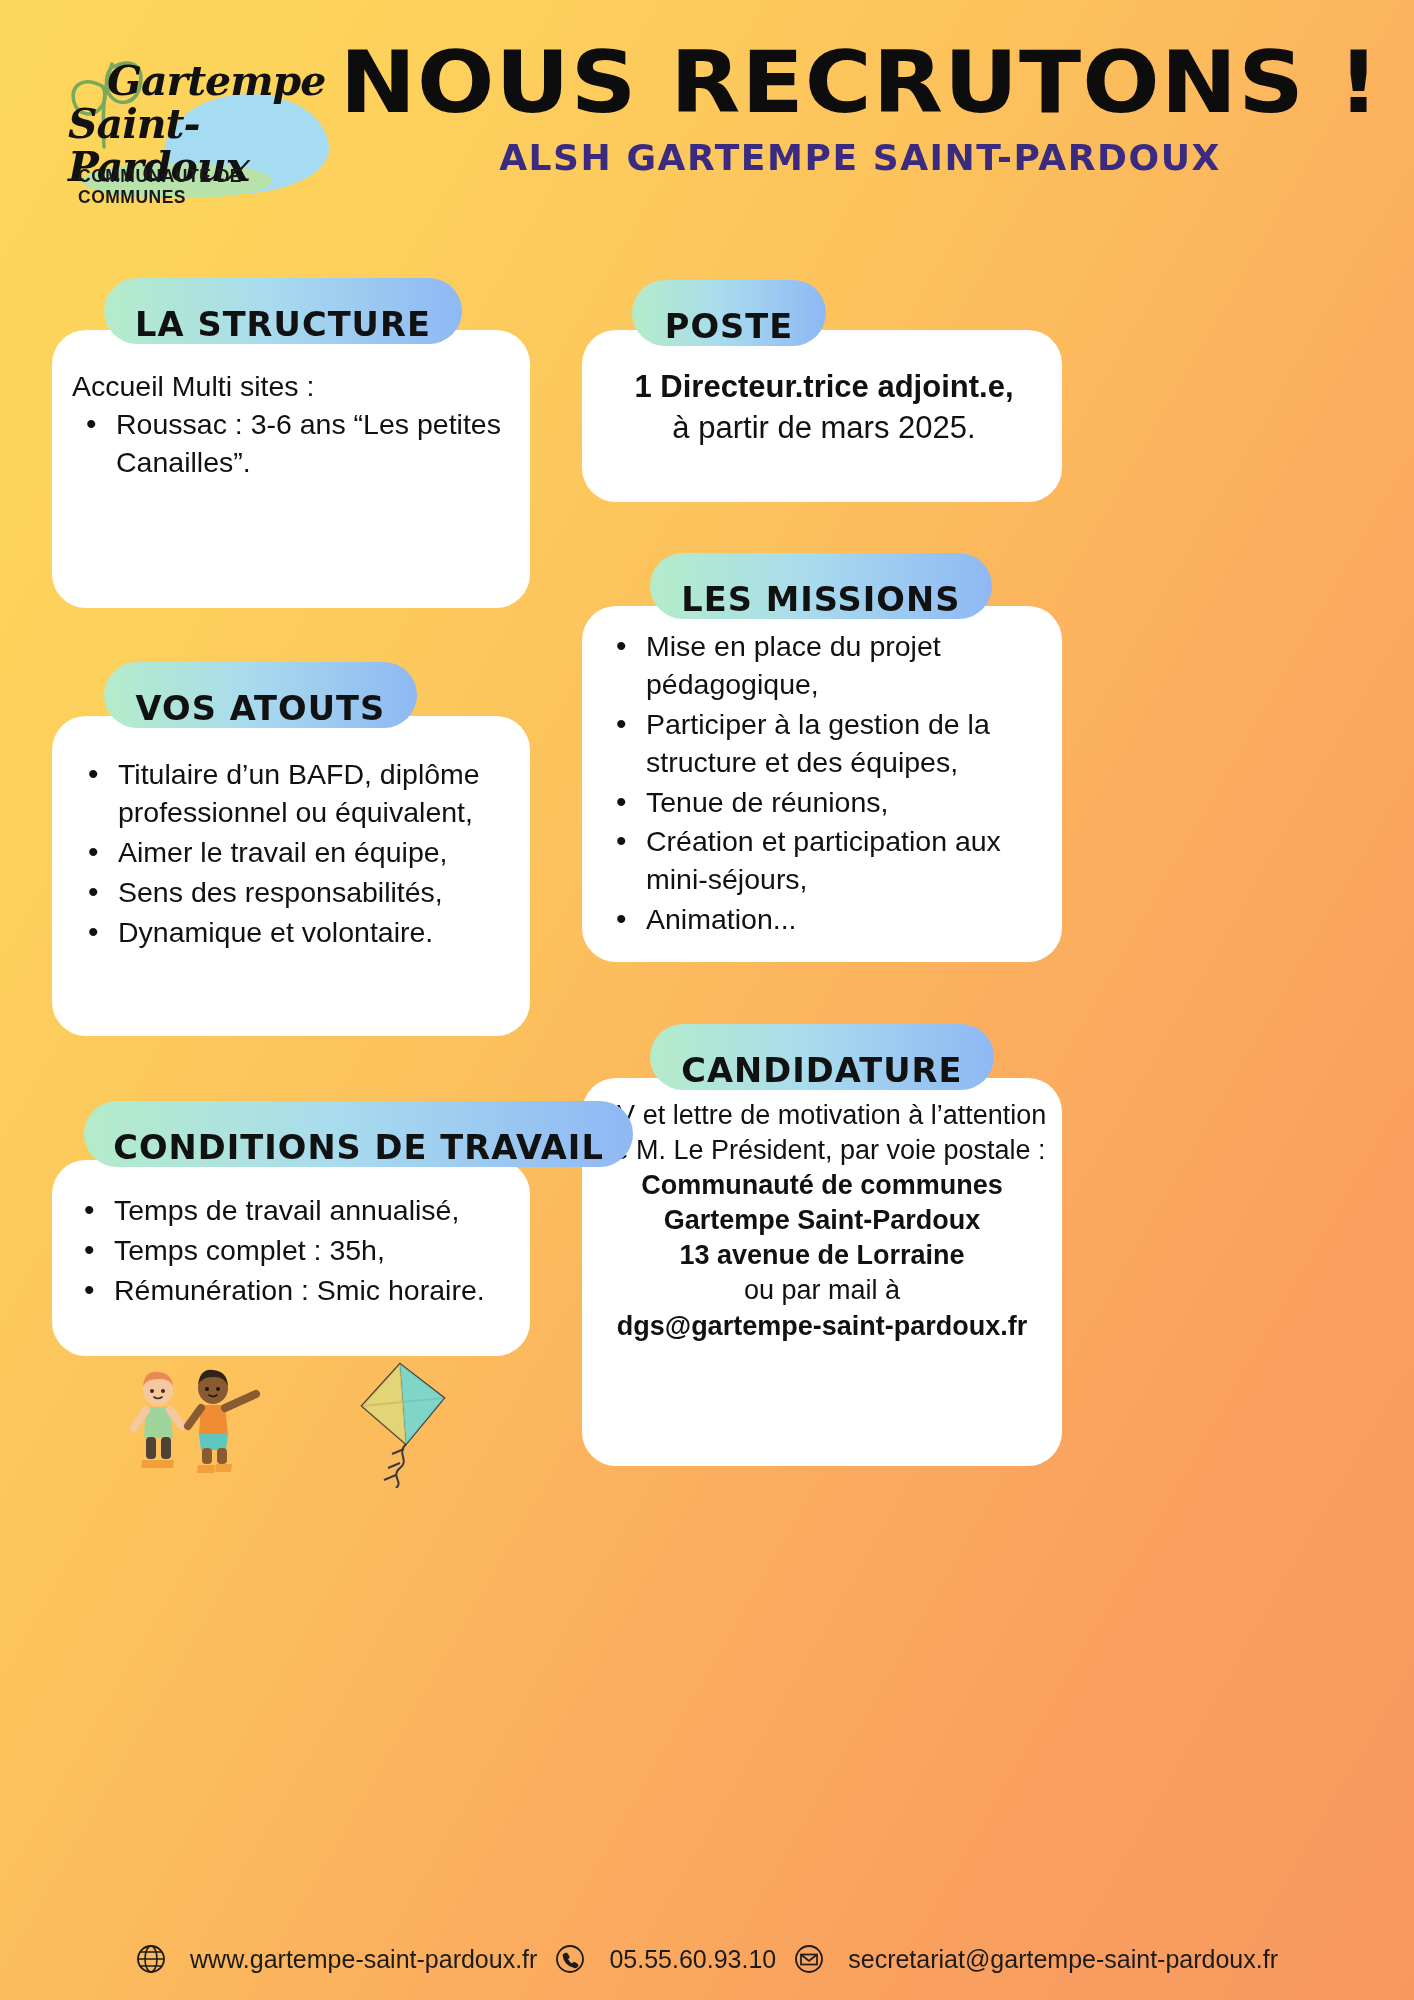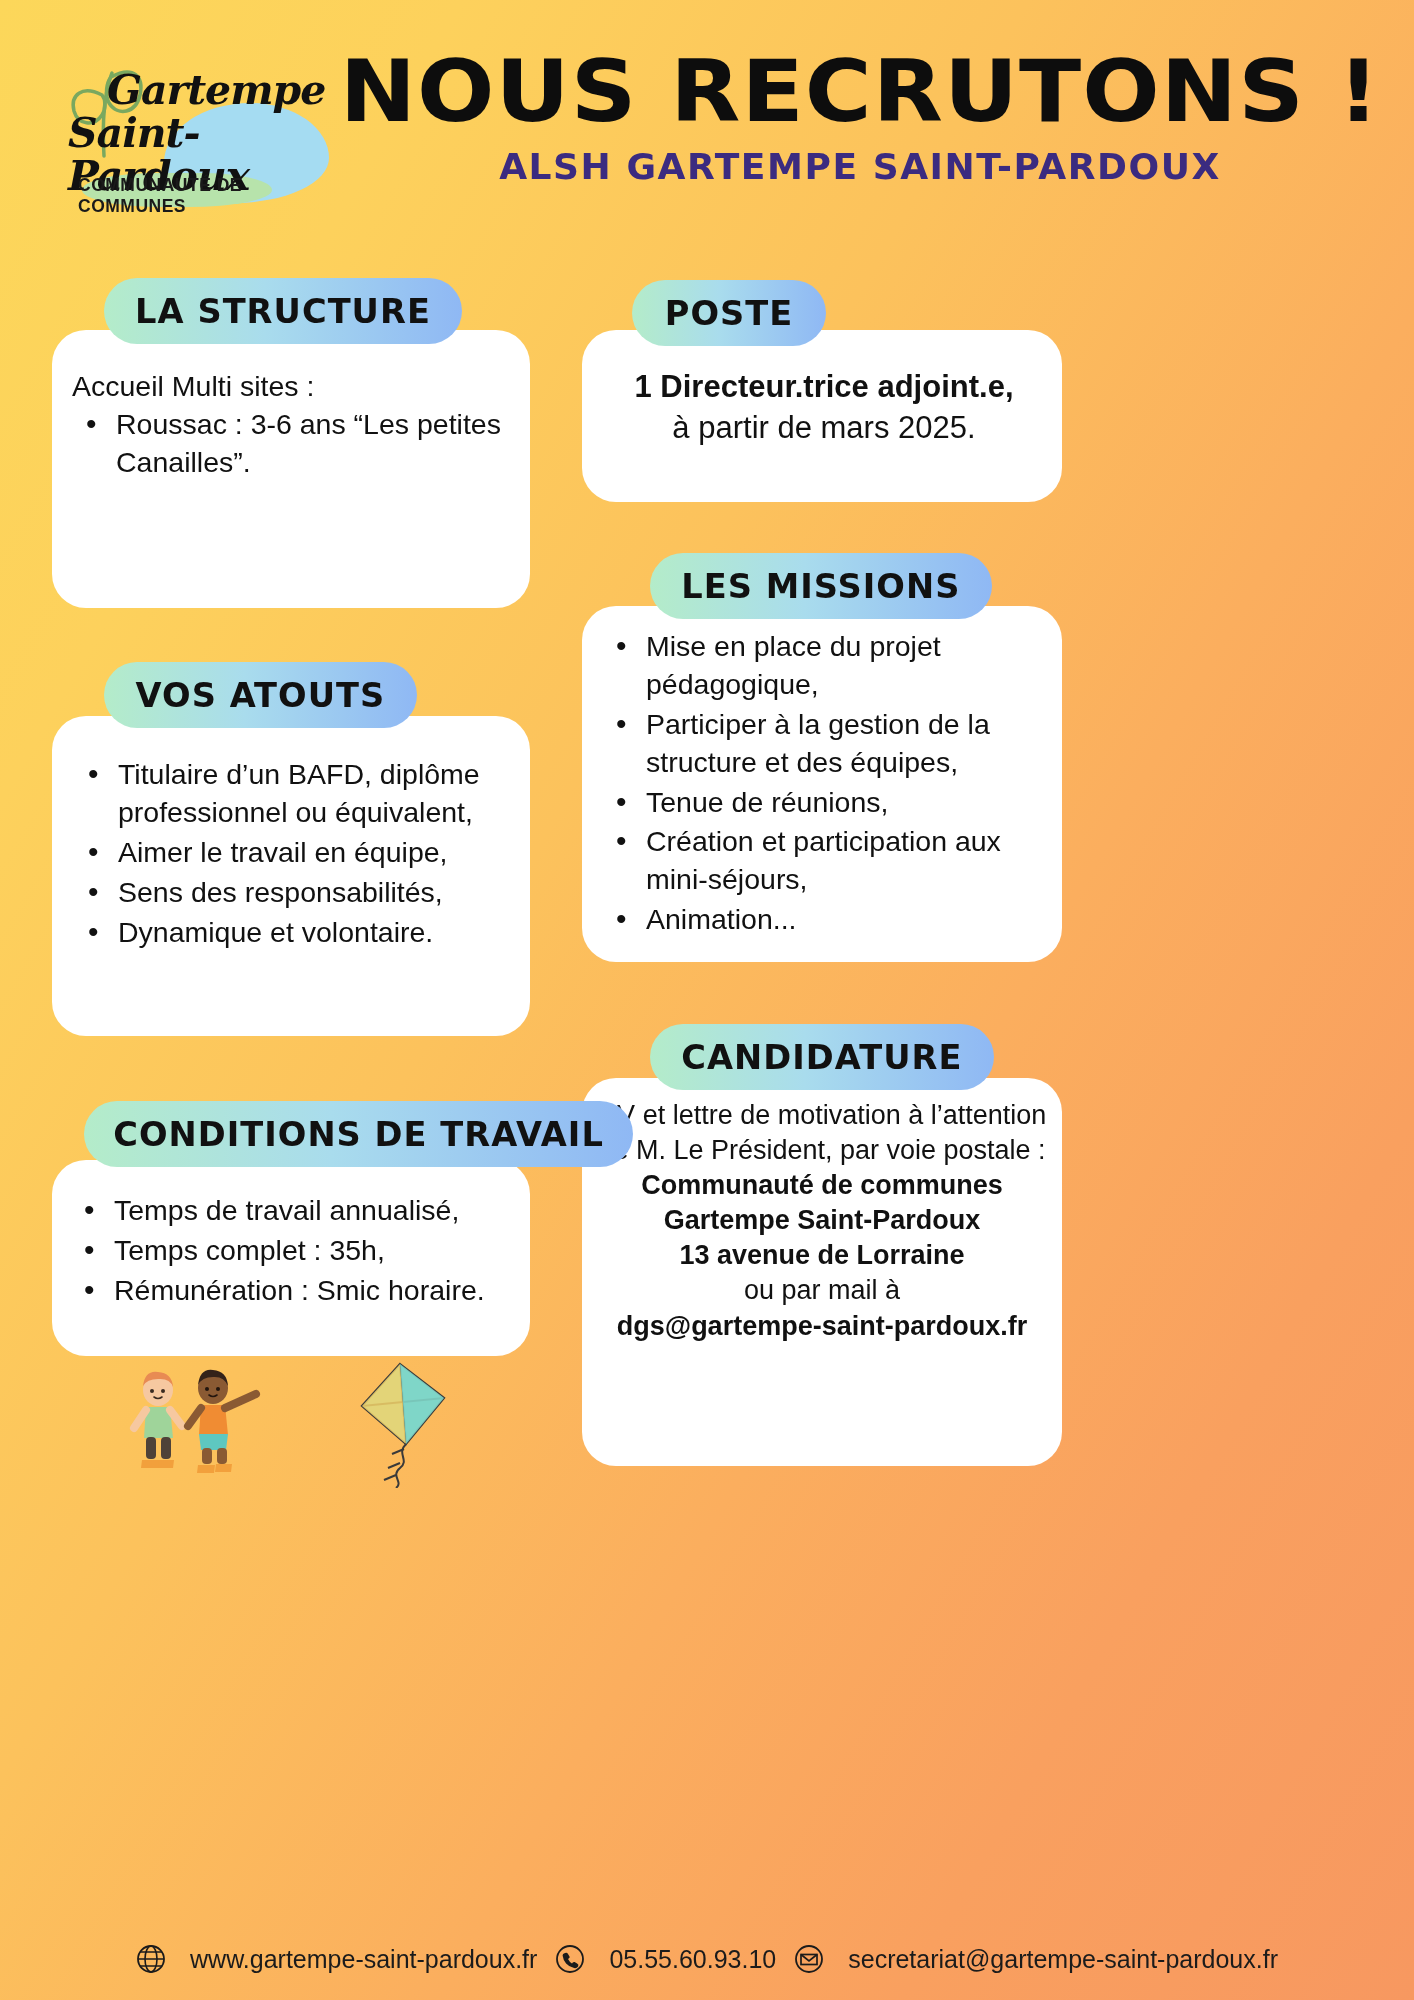--- a/index.html
+++ b/index.html
@@ -15,21 +15,21 @@
         #fbae5e 62%,
         #f9a05f 80%,
         #f79860 100%);
     position: relative;
     overflow: hidden;
   }
 
   
   .header {
     position: absolute;
-    left: 0; top: 9px;
+    left: 0; top: 0;
     width: 1234px;
     height: 250px;
   }
 
   .logo-wrap {
     position: absolute;
     left: 34px; top: 38px;
     width: 300px; height: 165px;
   }
   .logo-blob {
@@ -99,23 +99,23 @@
   .card {
     position: absolute;
     background: #ffffff;
     border-radius: 34px;
   }
   .badge {
     position: absolute;
     background: linear-gradient(90deg, #b4ecc9 0%, #a9dced 45%, #8fb8f4 100%);
     border-radius: 60px;
     display: flex;
-    align-items: center;
+    align-items: flex-end;
     justify-content: center;
-    padding: 8px 34px;
+    padding: 0 34px;
     z-index: 5;
   }
   .badge-text {
     font-family: "DejaVu Sans", sans-serif;
     font-weight: bold;
     font-size: 33px;
     letter-spacing: 1px;
     color: #111;
     transform: scaleX(1.02);
     white-space: nowrap;

